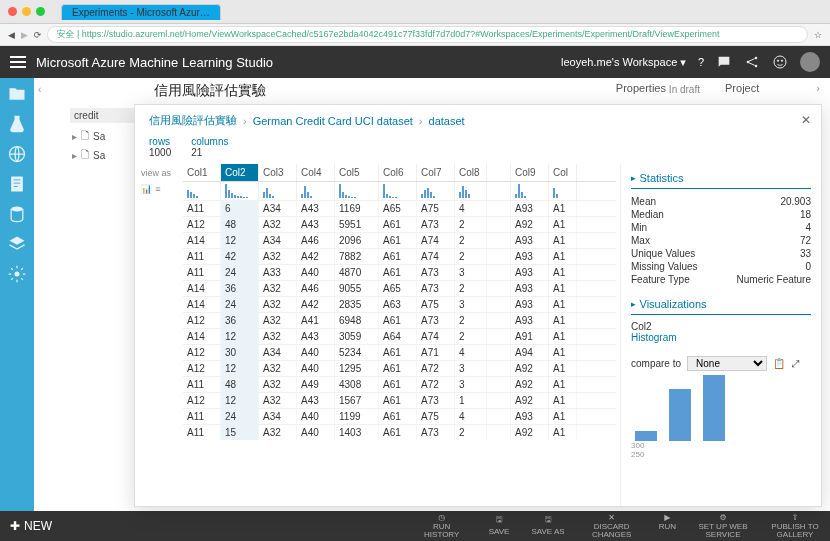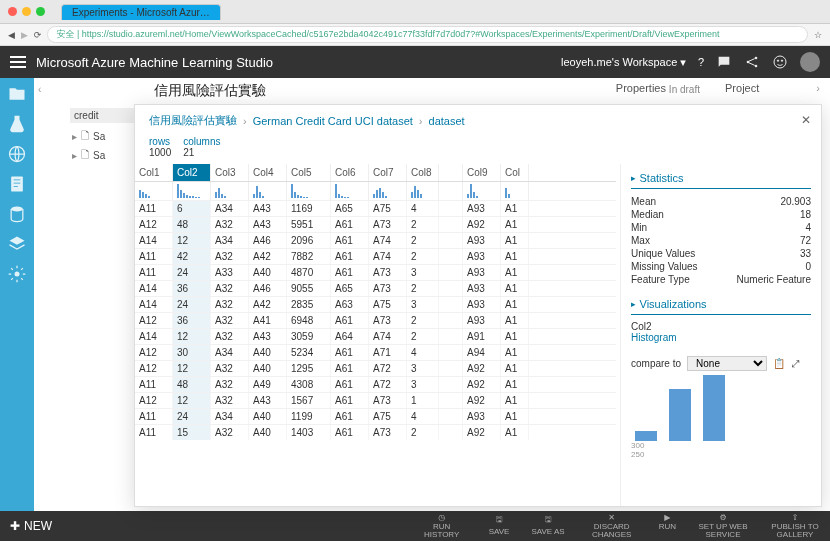--- a/index.html
+++ b/index.html
@@ -36,21 +36,21 @@
 .tree .hdr { background: #eee; padding: 2px 4px; margin-bottom: 4px; }
 .tree .row { display: flex; align-items: center; gap: 4px; padding: 1px 2px; }
 .tree .caret { color: #888; }
 
 
 .modal { position: absolute; left: 100px; top: 26px; right: 8px; bottom: 4px; background: #fff; border: 1px solid #ddd; box-shadow: 0 4px 20px rgba(0,0,0,.15); display: flex; flex-direction: column; }
 .modal-head { padding: 8px 14px 4px; }
 .crumbs { font-size: 11px; color: #0078a6; display: flex; align-items: center; gap: 6px; }
 .crumbs .sep { color: #999; }
 .close-x { position: absolute; right: 10px; top: 8px; color: #666; cursor: pointer; font-size: 12px; }
-.meta { display: flex; gap: 12px; padding: 4px 14px 6px; font-size: 10px; }
+.meta { display: flex; gap: 20px; padding: 4px 14px 6px; font-size: 10px; }
 .meta .lbl { color: #0078a6; }
 .meta .val { color: #333; }
 
 .modal-body { flex: 1; display: flex; overflow: hidden; }
 .viewas { width: 48px; padding: 4px 6px; font-size: 9px; color: #888; border-right: 0; }
 .viewas .icons { display: flex; gap: 3px; margin-top: 6px; }
 
 .grid { flex: 1; overflow: hidden; padding-right: 4px; border-right: 1px solid #eee; }
 .ghead, .grow { display: grid; grid-template-columns: 38px 38px 38px 38px 44px 38px 38px 32px 24px 38px 28px; gap: 0; }
 .ghead { border-bottom: 1px solid #ddd; }
@@ -201,20 +201,27 @@
             <div class="lbl">rows</div>
             <div class="val">1000</div>
           </div>
         <div>
             <div class="lbl">columns</div>
             <div class="val">21</div>
           </div>
       </div>
 
       <div class="modal-body">
+        <div class="viewas">
+          <div>view as</div>
+          <div class="icons">
+            <span>📊</span>
+            <span>≡</span>
+          </div>
+        </div>
 
         <div class="grid">
           <div class="ghead" id="ghead">
               <div>Col1</div>
               <div class="sel">Col2</div>
               <div>Col3</div>
               <div>Col4</div>
               <div>Col5</div>
               <div>Col6</div>
               <div>Col7</div>

